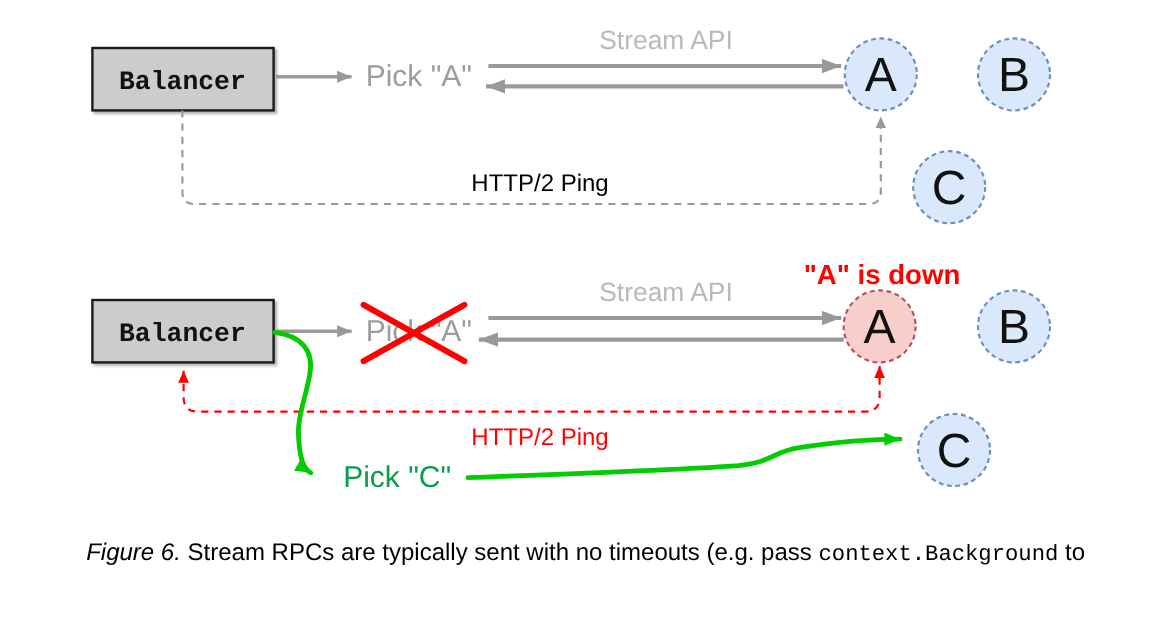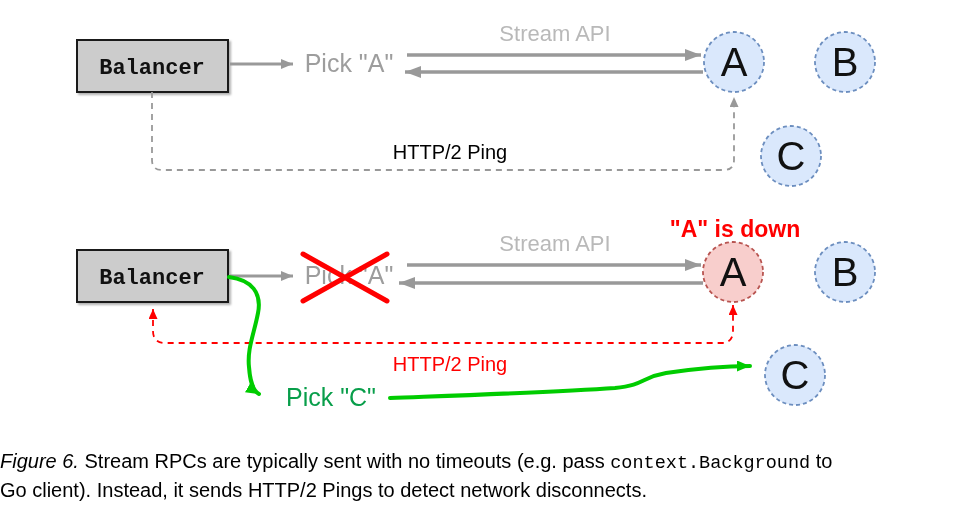--- a/index.html
+++ b/index.html
@@ -34,21 +34,21 @@
   .dash-gray { stroke: #999999; stroke-width: 1.8; fill: none; stroke-dasharray: 6 5; }
   .dash-red  { stroke: #ff0000; stroke-width: 1.8; fill: none; stroke-dasharray: 6 5; }
   .x-line { stroke: #ff0000; stroke-width: 5; stroke-linecap: round; }
   .green-line { stroke: #00cc00; stroke-width: 4; fill: none; stroke-linecap: round; }
 
   
   .caption {
     position: absolute;
     left: 0; top: 448px;
     width: 976px;
-    text-align: left;
+    text-align: center;
     font-size: 20px;
     line-height: 27px;
     color: #000000;
   }
   .caption em { font-style: italic; }
   .caption code { font-family: "Liberation Mono", monospace; font-size: 18.5px; }
 </style>
 </head>
 <body>
 
@@ -128,16 +128,16 @@
 
       <circle class="node-blue" cx="845" cy="272" r="30"></circle>
       <text class="t-node anchor-mid" x="845" y="286">B</text>
 
       <circle class="node-blue" cx="795" cy="375" r="30"></circle>
       <text class="t-node anchor-mid" x="795" y="389">C</text>
     </g>
   </svg>
 
   <div class="caption">
-    <em>Figure 6.</em><span> Stream RPCs are typically sent with no timeouts (e.g. pass </span><code>context.Background</code><span> to</span><br><span>Go client). Instead, it sends HTTP/2 Pings to detect network disconnects.</span>
+    <em>Figure 6.</em><span> Stream RPCs are typically sent with no timeouts (e.g. pass </span><code>context.Background</code><span> to</span><br>
   </div>
 
 </div>
 
 </body></html>

